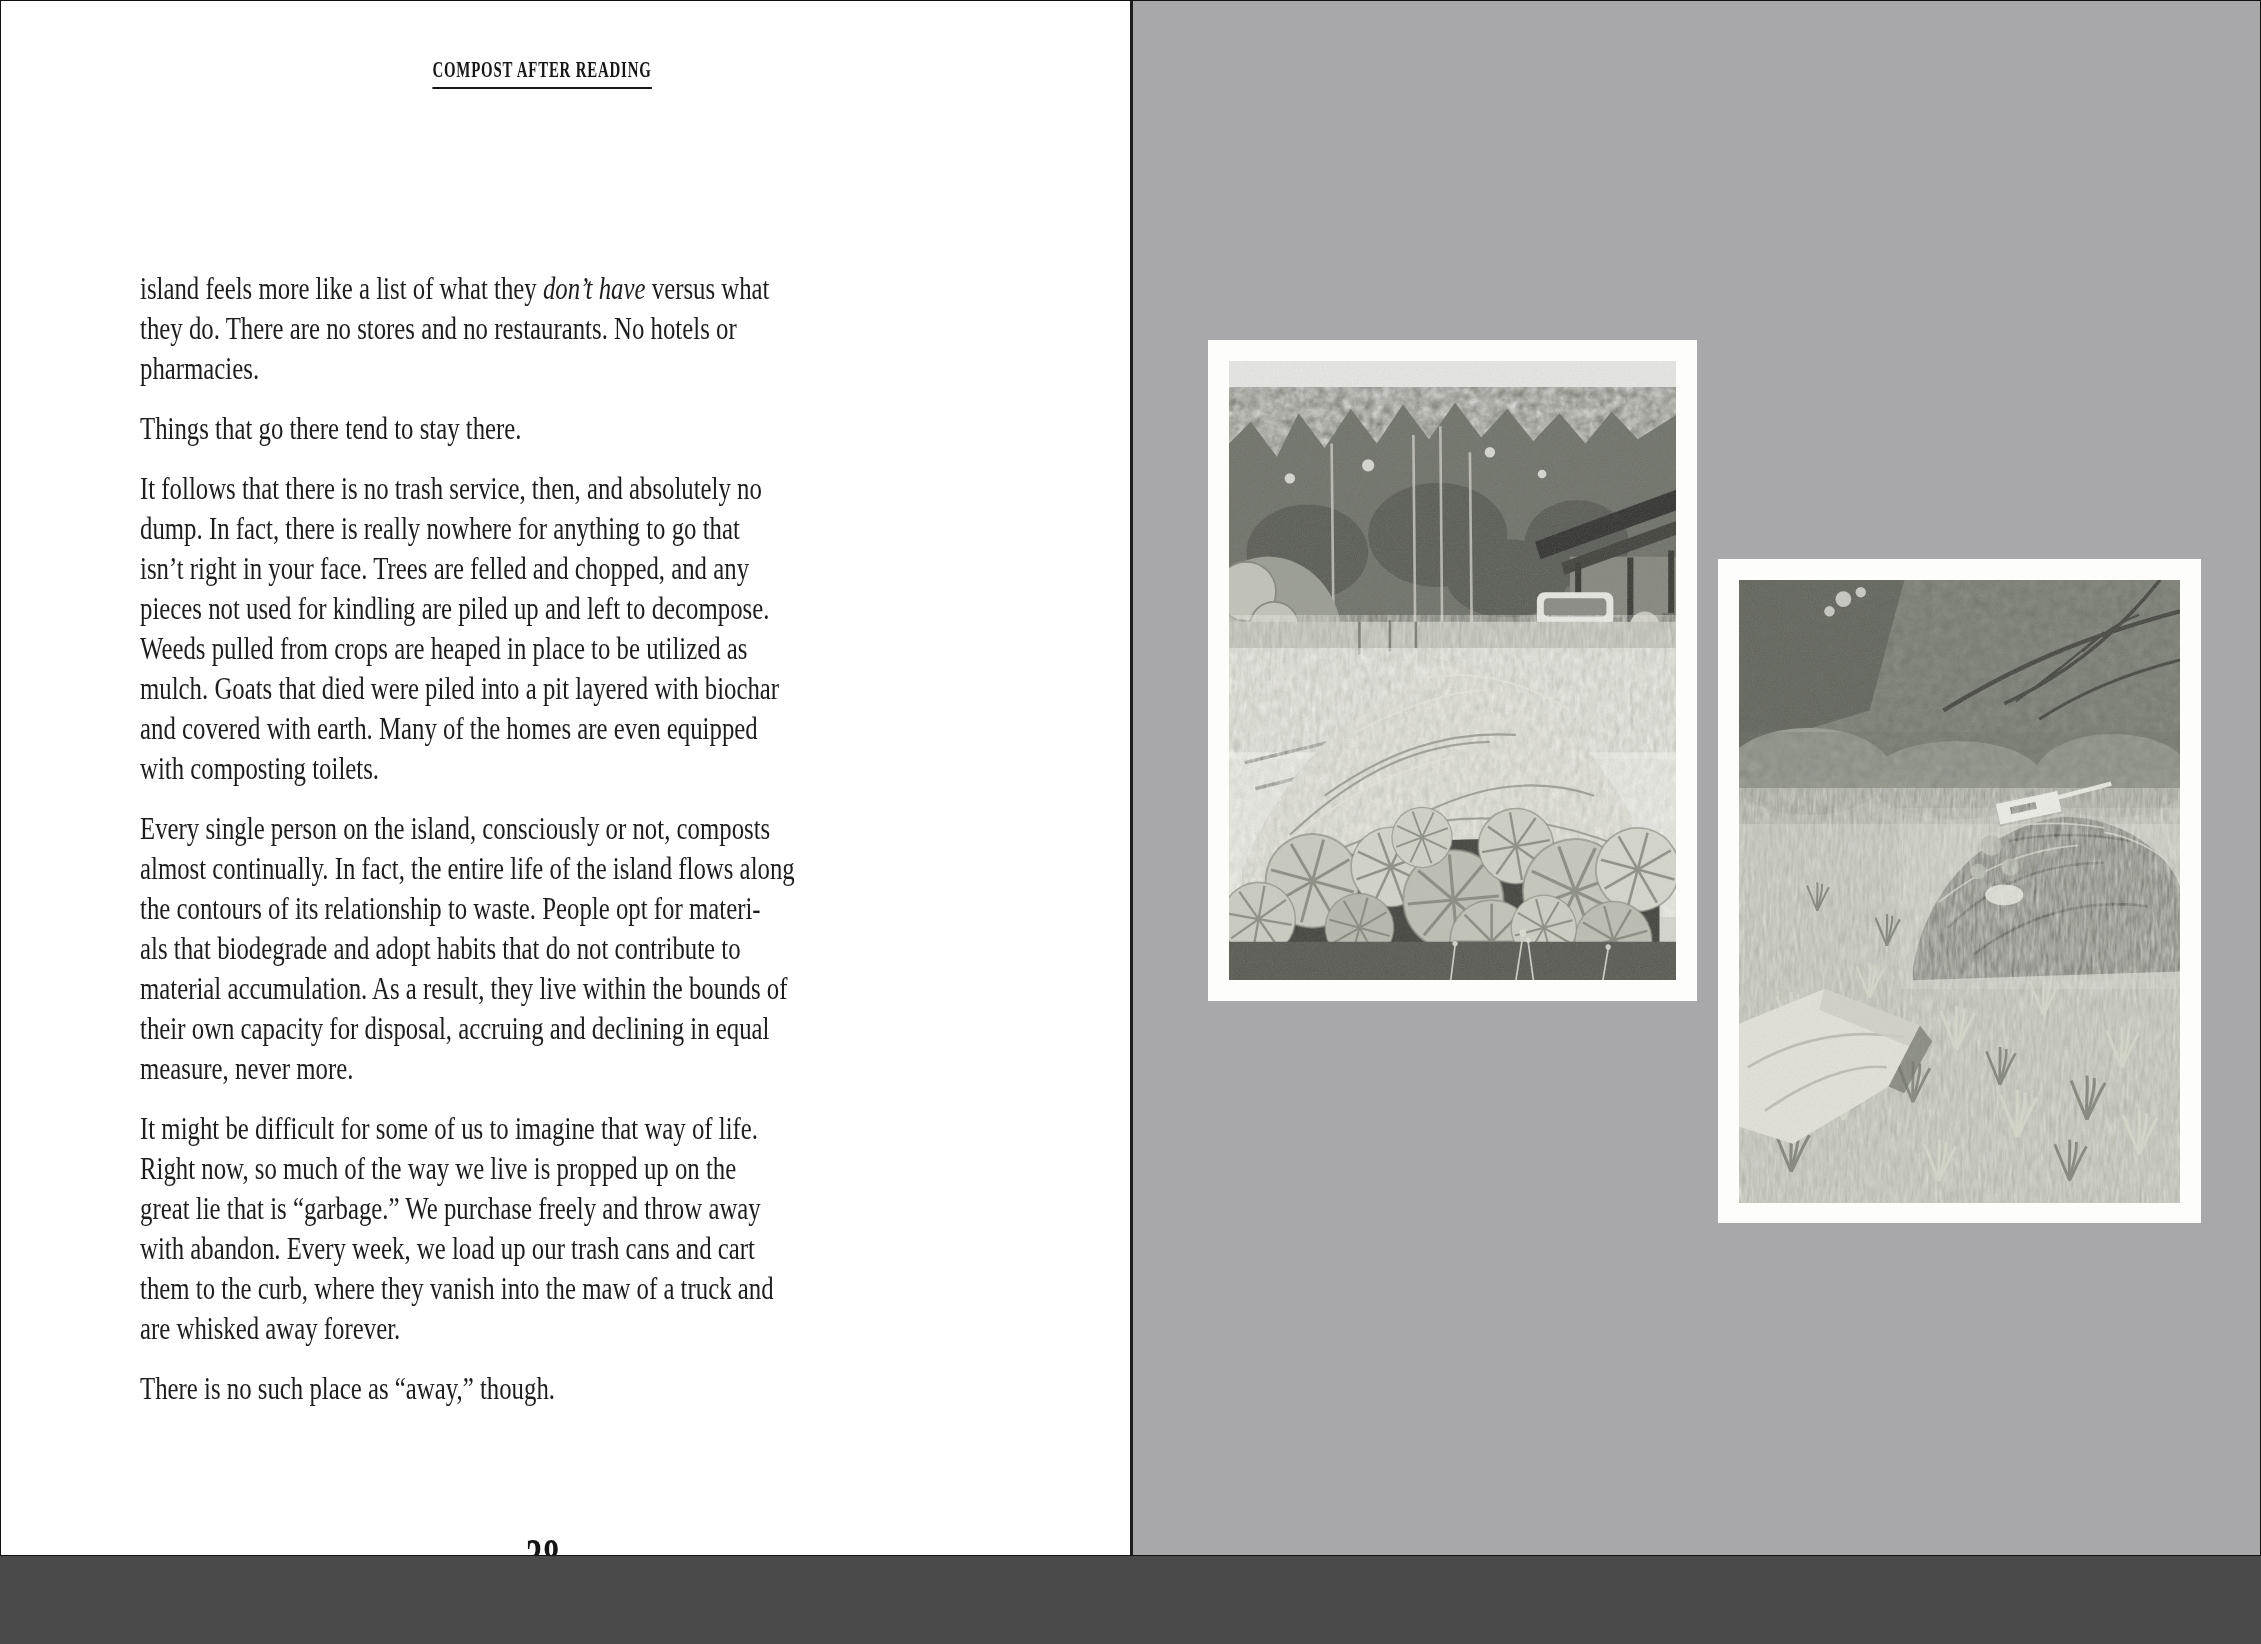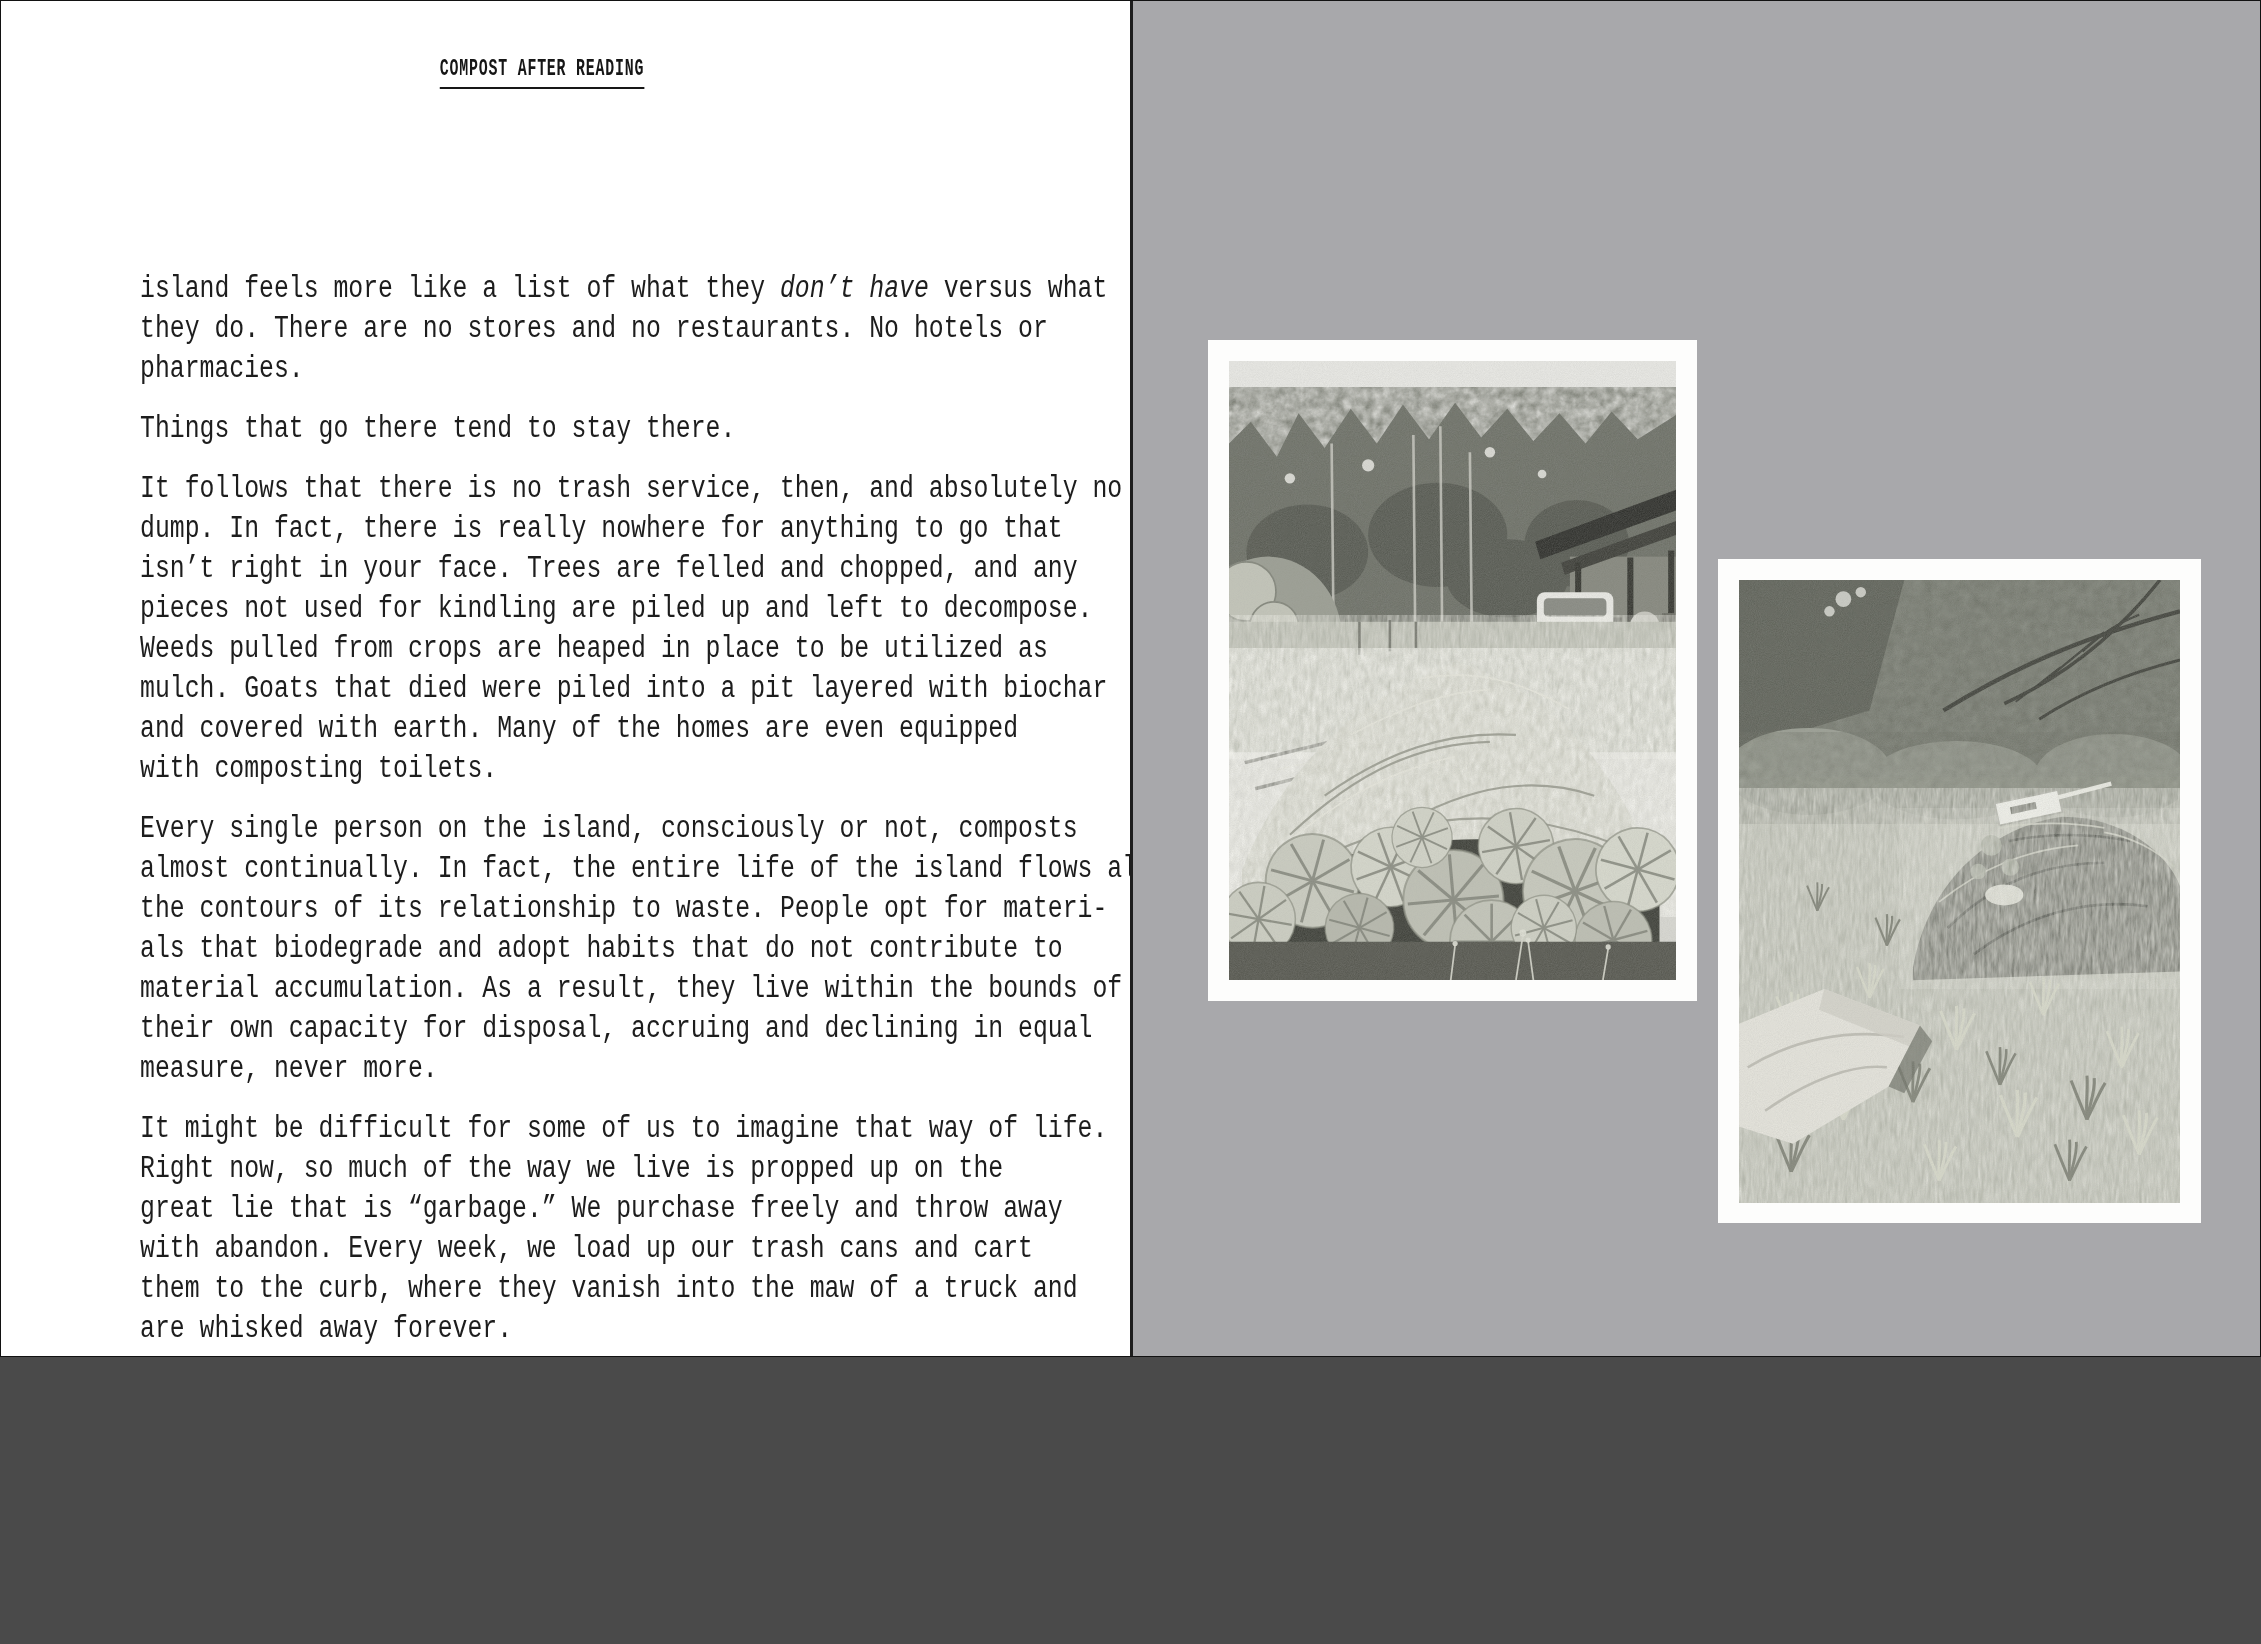--- a/index.html
+++ b/index.html
@@ -1,20 +1,20 @@
 <!DOCTYPE html>
 <html style="font-size:14px"><head>
 <meta charset="utf-8">
 <style>
   html,body{margin:0;padding:0;background:#4a4a4a;}
   *{box-sizing:border-box;}
   .canvas{
-    position:relative;width:2261px;height:1357px;overflow:hidden;
+    position:relative;width:2261px;height:1556px;overflow:hidden;
     background:#ffffff;border:1.7px solid #121212;
-    font-family:Liberation Mono, monospace;color:#1c1c1c;
+    font-family:Liberation Serif, serif;color:#1c1c1c;
   }
   .page{position:absolute;top:0;height:100%;}
   .page-left{left:0;width:1129px;background:#ffffff;}
   .page-right{left:1132px;width:1127px;background:#a8a8ab;}
   .gutter{position:absolute;left:1129px;top:0;width:3.5px;height:100%;background:#1e1e1e;}
 
   
   .runhead{position:absolute;top:56px;transform:translateX(-50%);}
   .runhead-inner{
     display:inline-block;font-weight:800;font-size:24px;line-height:1;

